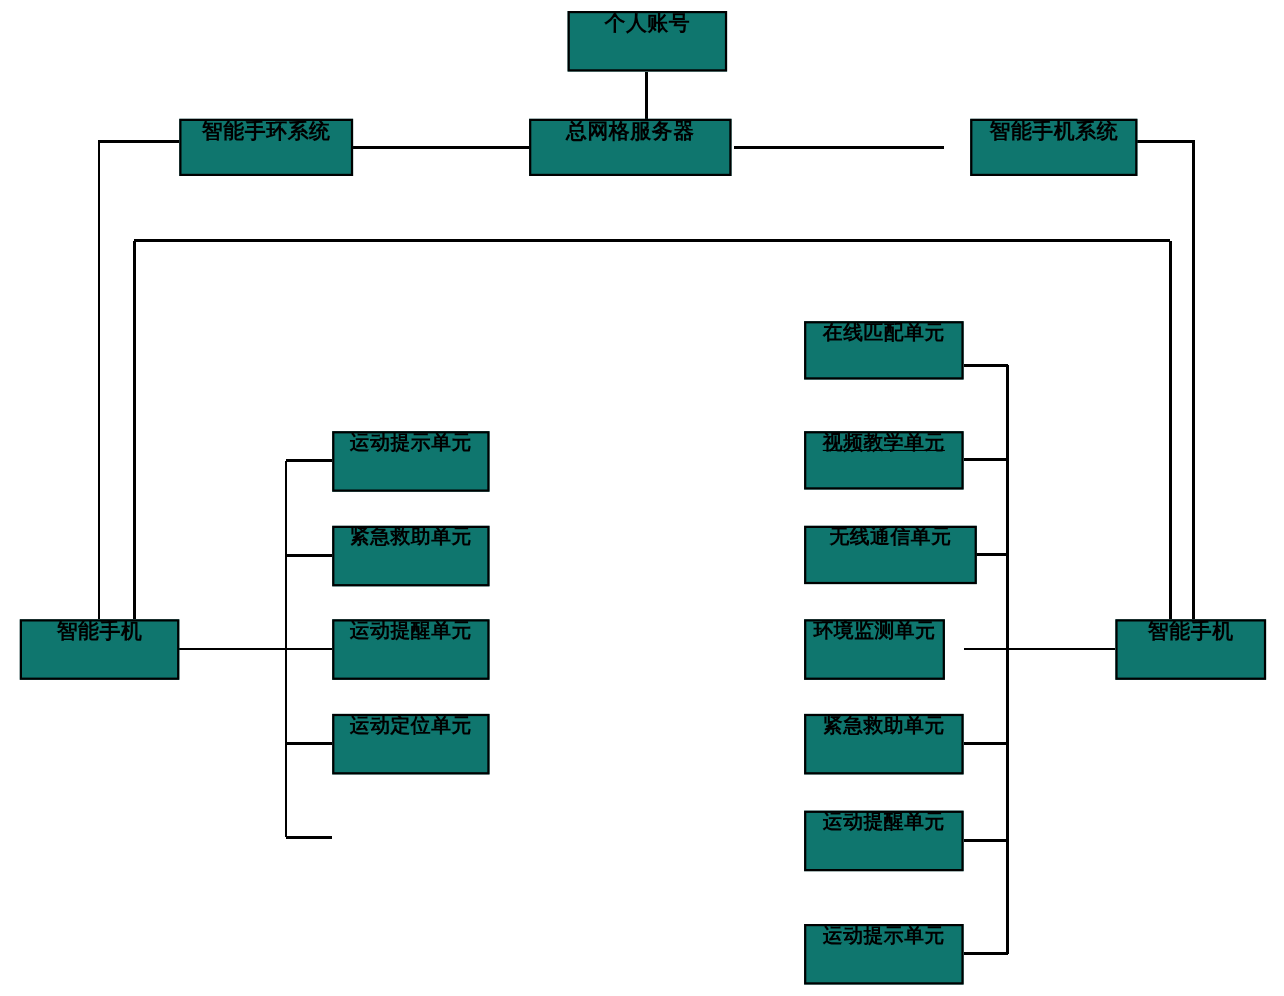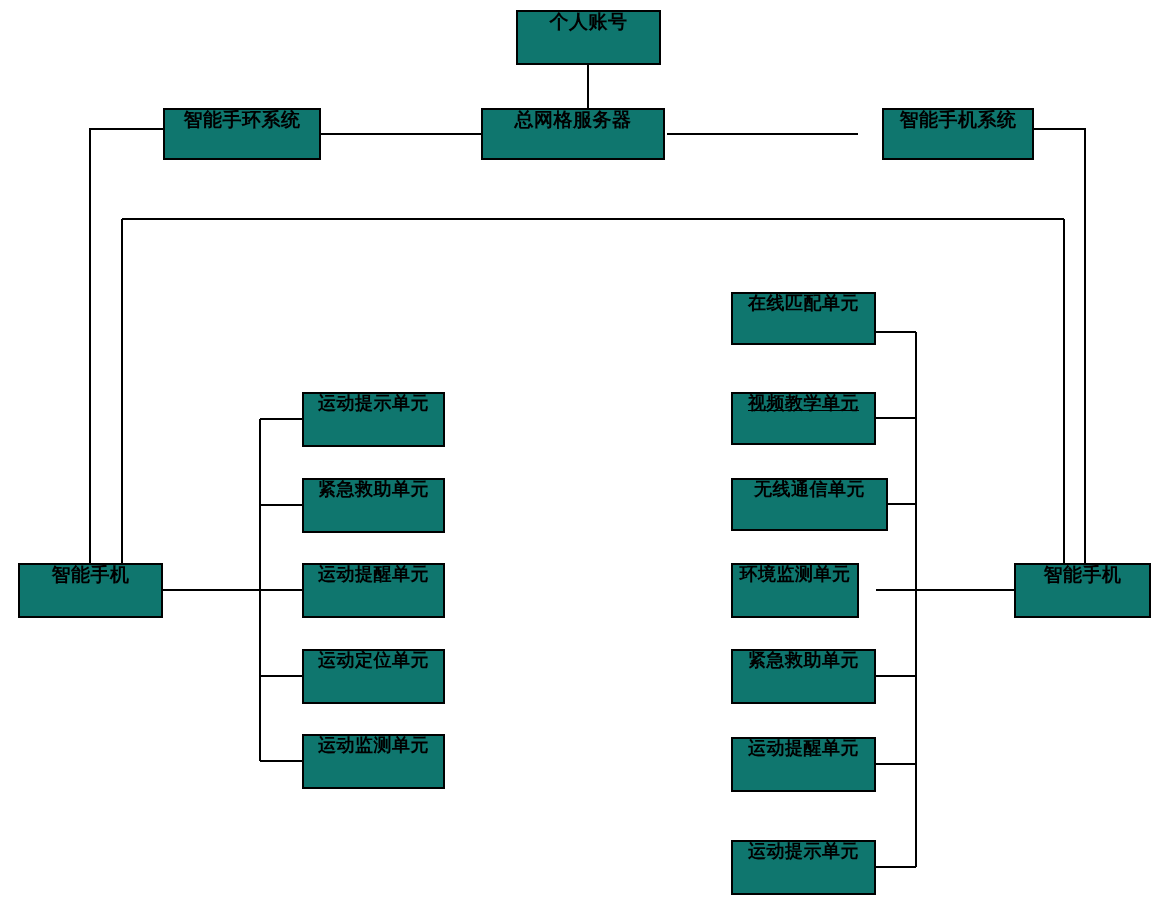--- a/index.html
+++ b/index.html
@@ -108,23 +108,20 @@
   </div>
   <div class="node small-node" style="left: 302px; top: 478px; width: 143px; height: 55px;">
     <span>紧急救助单元</span>
   </div>
   <div class="node small-node" style="left: 302px; top: 563px; width: 143px; height: 55px;">
     <span>运动提醒单元</span>
   </div>
   <div class="node small-node" style="left: 302px; top: 649px; width: 143px; height: 55px;">
     <span>运动定位单元</span>
   </div>
-  <div class="node small-node" style="left: 302px; top: 734px; width: 143px; height: 55px;">
-    <span>运动监测单元</span>
-  </div>
 
   <div class="node small-node" style="left: 731px; top: 292px; width: 145px; height: 53px;">
     <span>在线匹配单元</span>
   </div>
   <div class="node small-node" style="left: 731px; top: 392px; width: 145px; height: 53px; text-decoration: underline;">
     <span>视频教学单元</span>
   </div>
   <div class="node small-node" style="left: 731px; top: 478px; width: 157px; height: 53px;">
     <span>无线通信单元</span>
   </div>

